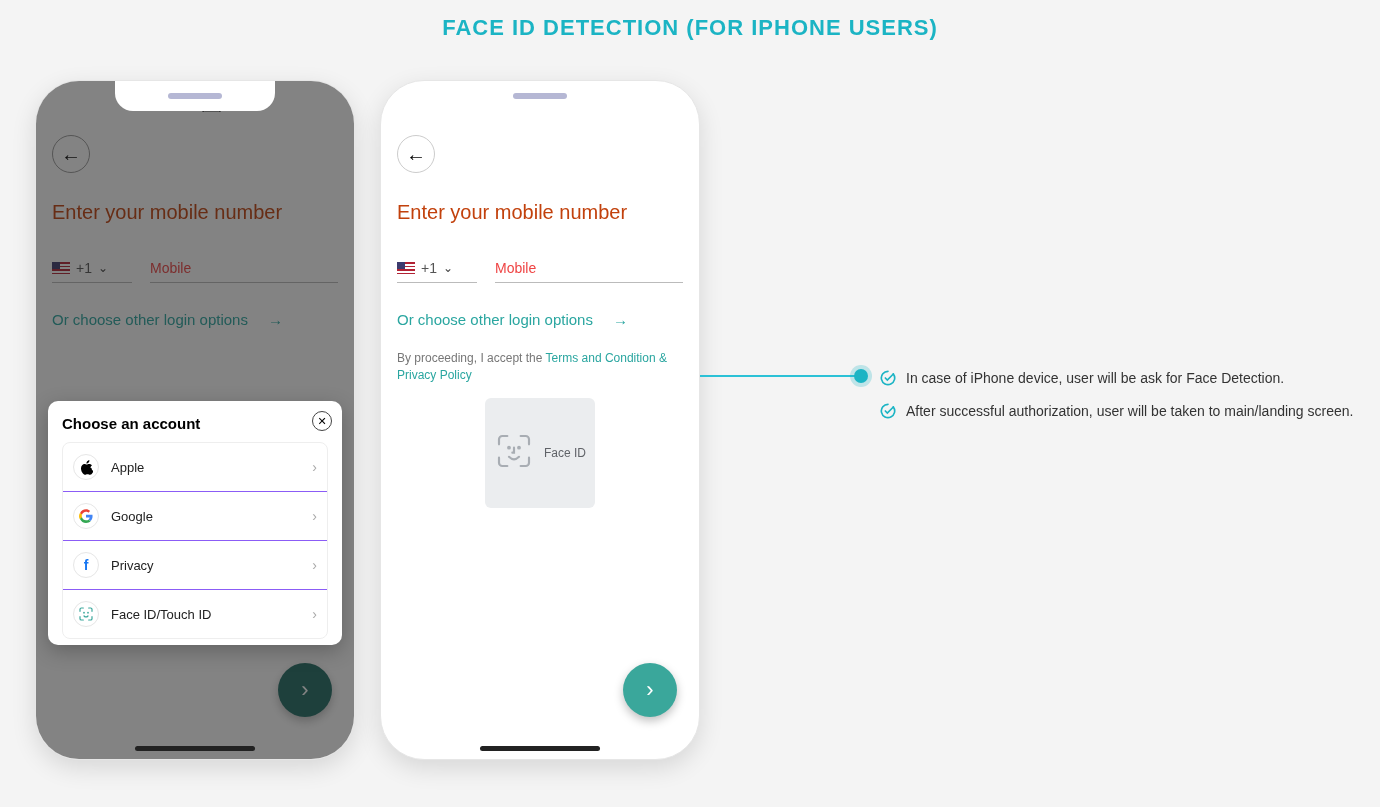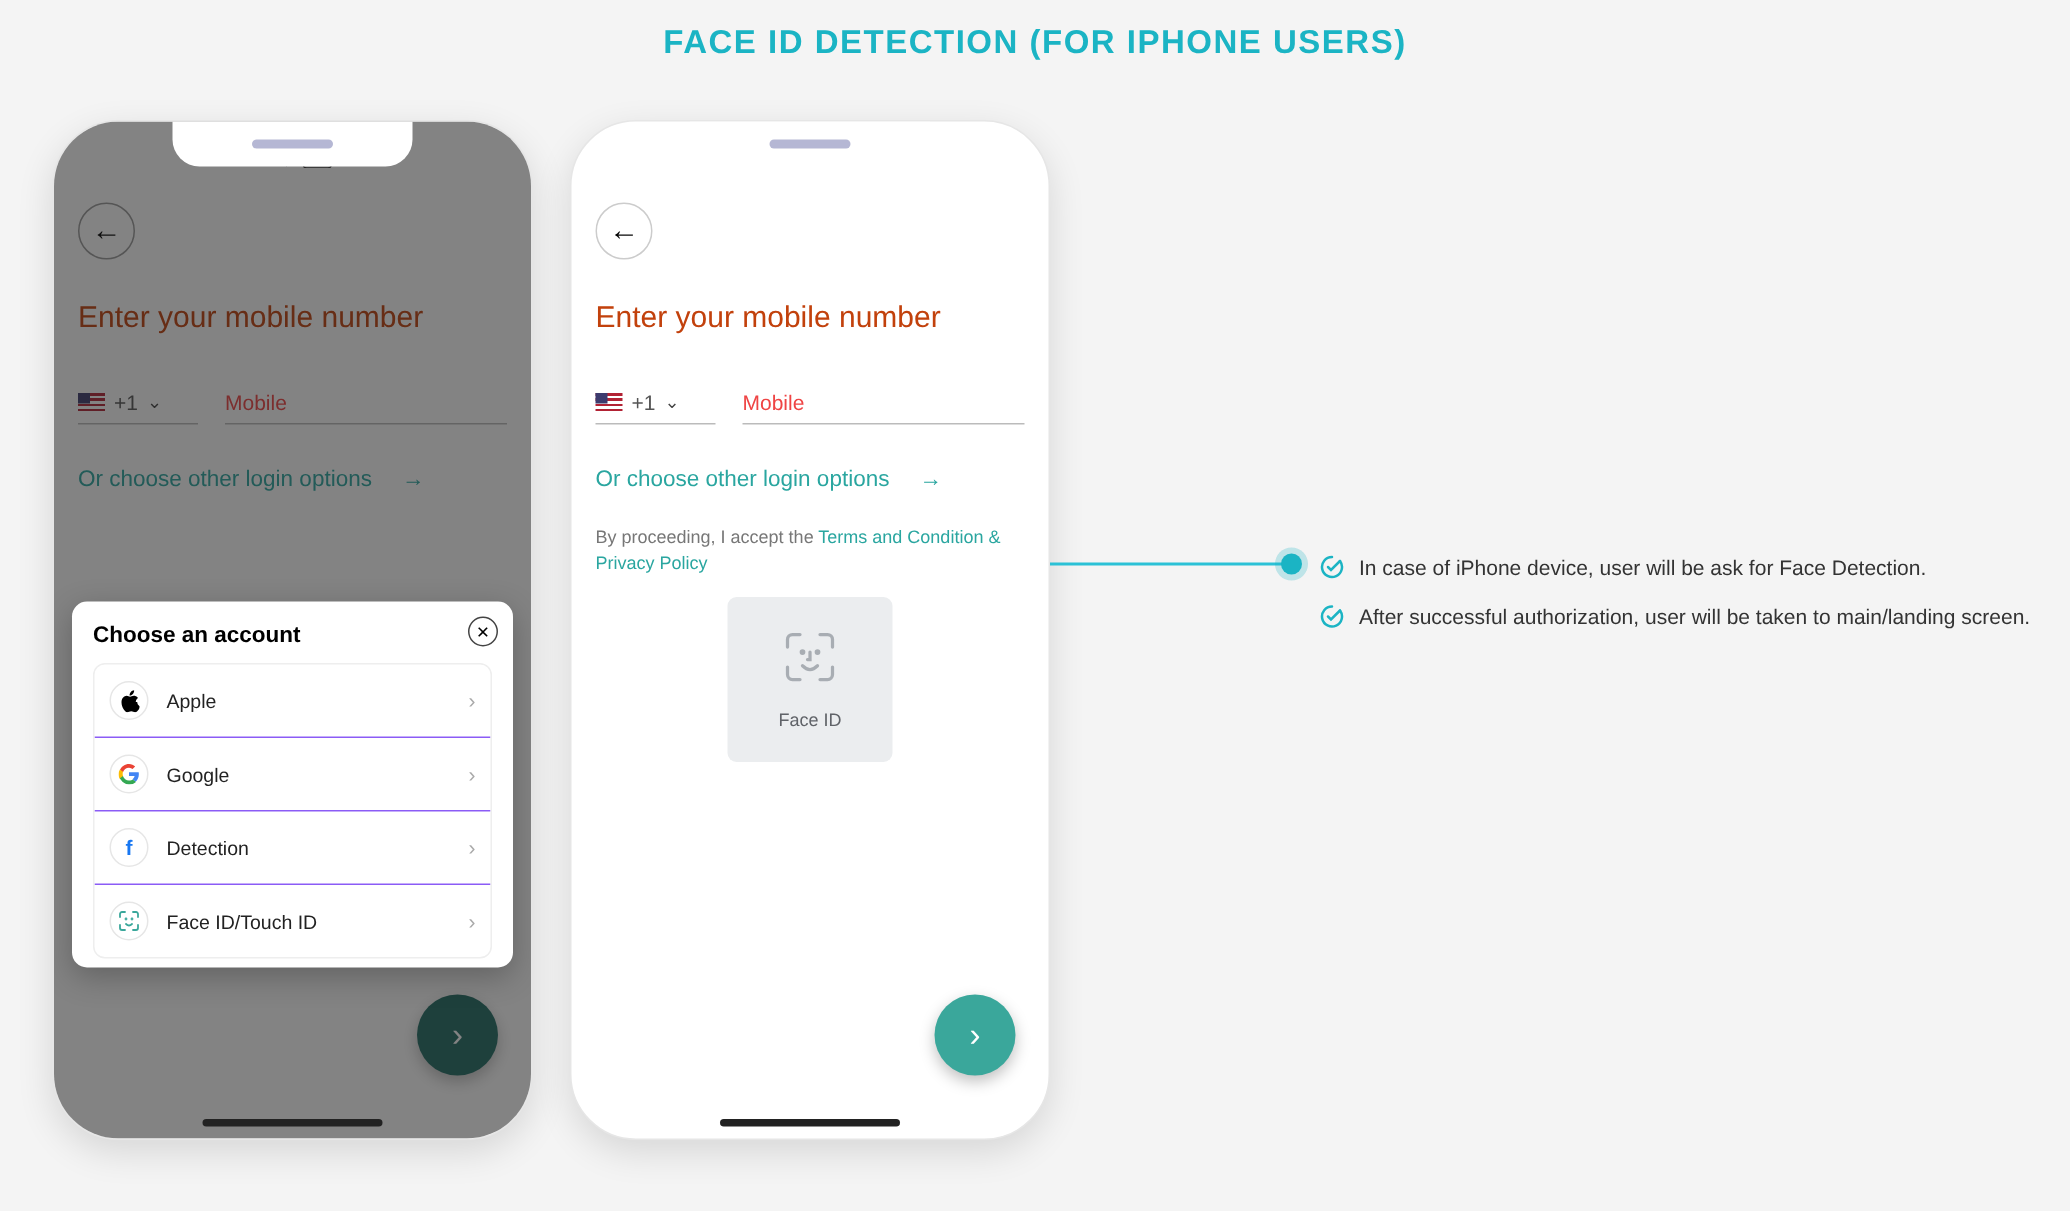--- a/index.html
+++ b/index.html
@@ -115,21 +115,21 @@
     margin: 22px 16px 0;
     font-size: 12px; color: #777; line-height: 1.4;
   }
   .terms .link { color: #2aa6a0; }
 
   .faceid-tile {
     width: 110px; height: 110px;
     background: #ebedef;
     margin: 14px auto 0;
     border-radius: 6px;
-    display: flex; flex-direction: column; align-items: center; justify-content: center;
+    display: flex; flex-direction: row; align-items: center; justify-content: center;
     color: #7b7f84; gap: 10px;
   }
   .faceid-tile .lbl { font-size: 12px; color: #606368; }
 
   .fab {
     position: absolute;
     right: 22px; bottom: 42px;
     width: 54px; height: 54px; border-radius: 50%;
     background: #3aa79b;
     display: flex; align-items: center; justify-content: center;
@@ -270,21 +270,21 @@
               <path fill="#4285F4" d="M46.5 24.5c0-1.6-.1-3.2-.4-4.7H24v9h12.7c-.5 2.9-2.2 5.4-4.7 7.1l7.2 5.6C43.6 37.3 46.5 31.4 46.5 24.5z"></path>
               <path fill="#FBBC05" d="M10.2 28.1c-.5-1.4-.7-2.9-.7-4.6s.3-3.2.7-4.6l-6.9-5.4C1.2 17 0 20.6 0 24.5s1.2 7.5 3.3 11l6.9-5.4z"></path>
               <path fill="#34A853" d="M24 48c6.5 0 11.9-2.1 15.9-5.8l-7.2-5.6c-2 1.4-4.7 2.3-8.7 2.3-6.5 0-12-4.5-13.8-10.4l-6.9 5.4C6.9 41.4 14.8 48 24 48z"></path>
             </svg>
         </span>
         <span>Google</span>
         <span class="arrow">›</span>
       </div>
       <div class="acct">
         <span class="ico" style="color:#1877f2;font-weight:700;">f</span>
-        <span>Detection</span>
+        <span>Privacy</span>
         <span class="arrow">›</span>
       </div>
       <div class="acct">
         <span class="ico">
           <svg width="16" height="16" viewBox="0 0 24 24" stroke="#3aa79b" stroke-width="1.8" fill="none" stroke-linecap="round">
               <path d="M3 8V5a2 2 0 012-2h3M21 8V5a2 2 0 00-2-2h-3M3 16v3a2 2 0 002 2h3M21 16v3a2 2 0 01-2 2h-3"></path>
               <circle cx="9" cy="10" r=".5" fill="#3aa79b"></circle>
               <circle cx="15" cy="10" r=".5" fill="#3aa79b"></circle>
               <path d="M9 15c1 1 2 1.5 3 1.5s2-.5 3-1.5"></path>
             </svg>

